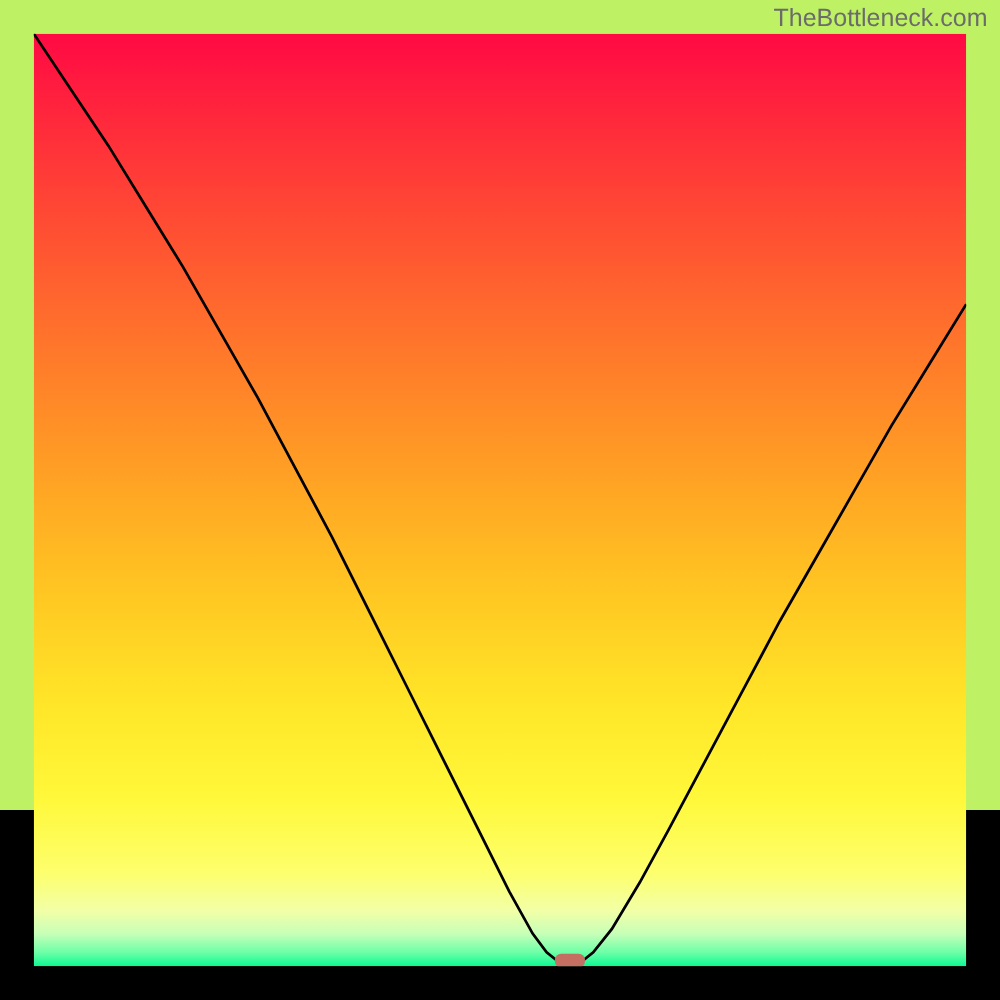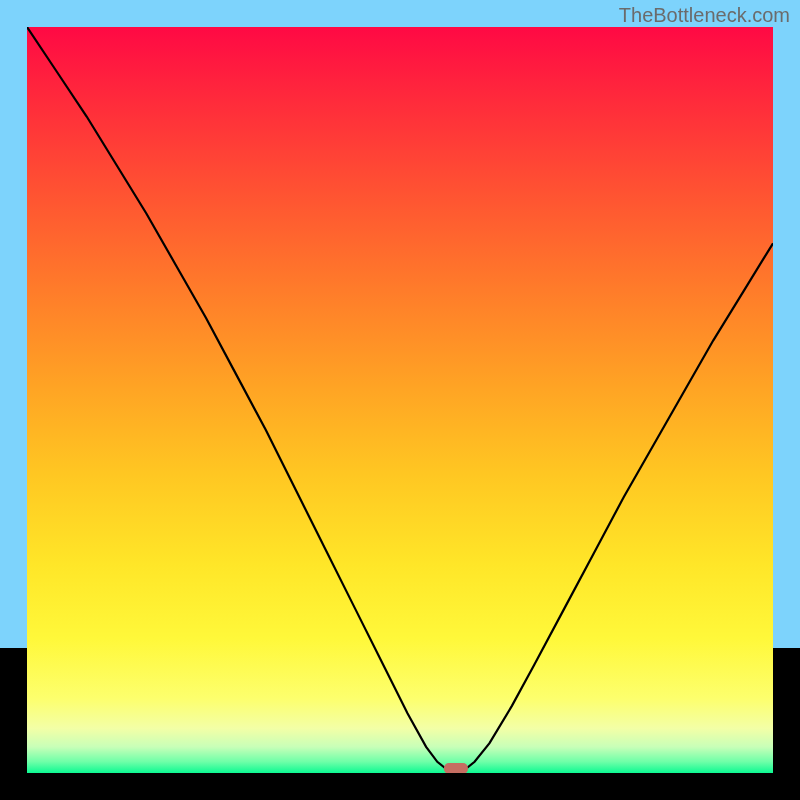--- a/index.html
+++ b/index.html
@@ -1,16 +1,16 @@
 <!DOCTYPE html>
 <html><head>
 <meta charset="utf-8">
 <style>
 body { margin: 0; padding: 0; background: #000; width: 800px; height: 800px; overflow: hidden; font-family: Arial, sans-serif; }
-.container { width: 800px; height: 648px; position: relative; background: #7dd3fc; }
+.container { width: 800px; height: 648px; position: relative; background: #bef264; }
 .watermark { position: absolute; top: 4px; right: 10px; color: #6b6b6b; font-size: 20px; font-weight: 500; z-index: 10; }
 .plot-area { position: absolute; left: 27px; top: 27px; width: 746px; height: 746px; }
 svg { display: block; }
 </style>
 </head>
 <body>
 
 <div class="container">
   <div class="watermark">TheBottleneck.com</div>
   <div class="plot-area">

